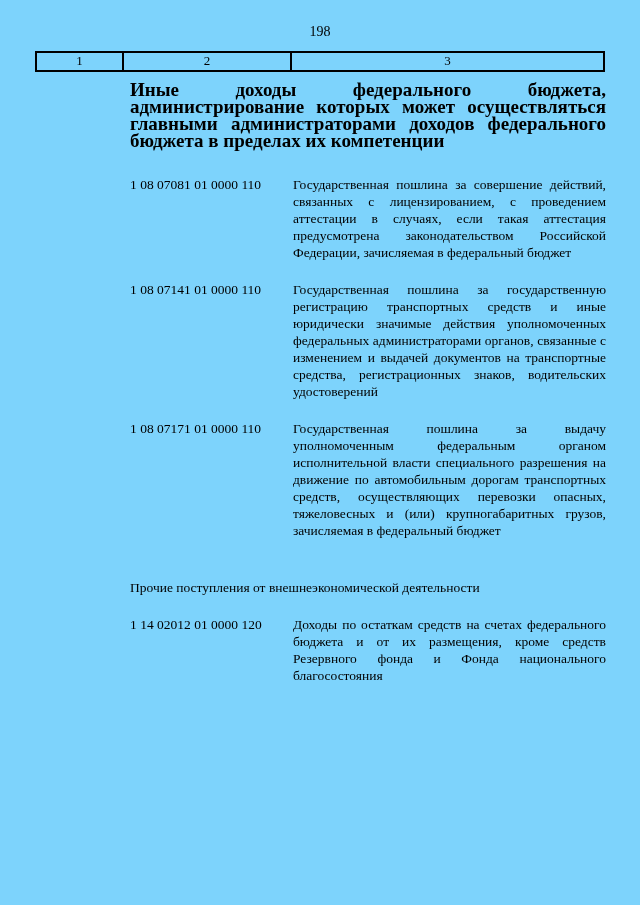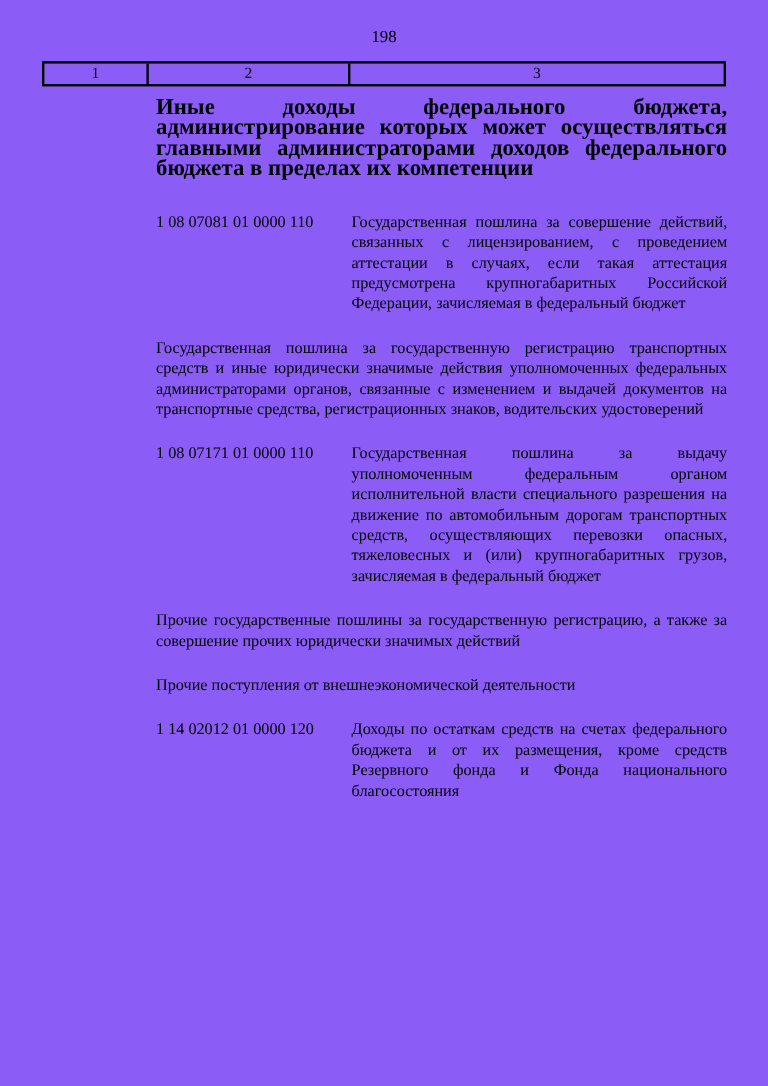--- a/index.html
+++ b/index.html
@@ -4,21 +4,21 @@
 <style>
   html, body {
     margin: 0;
     padding: 0;
     background: #ffffff;
   }
   .page {
     position: relative;
     width: 640px;
     height: 905px;
-    background: #8b5cf6;
+    background: #7dd3fc;
     font-family: "Liberation Serif", "DejaVu Serif", serif;
     color: #000000;
     overflow: hidden;
   }
   .page-number {
     text-align: center;
     padding-top: 24px;
     font-size: 14px;
     line-height: 16px;
   }
@@ -82,34 +82,34 @@
     <div class="hdr-cell c2">2</div>
     <div class="hdr-cell c3">3</div>
   </div>
 
   <div class="section-heading">Иные доходы федерального бюджета, администрирование которых может осуществляться главными администраторами доходов федерального бюджета в пределах их компетенции</div>
 
   <div class="rows">
 
     <div class="row">
       <div class="code-cell">1 08 07081 01 0000 110</div>
-      <div class="desc-cell">Государственная пошлина за совершение действий, связанных с лицензированием, с проведением аттестации в случаях, если такая аттестация предусмотрена крупногабаритных Российской Федерации, зачисляемая в федеральный бюджет</div>
+      <div class="desc-cell">Государственная пошлина за совершение действий, связанных с лицензированием, с проведением аттестации в случаях, если такая аттестация предусмотрена законодательством Российской Федерации, зачисляемая в федеральный бюджет</div>
     </div>
 
     <div class="row">
+      <div class="code-cell">1 08 07141 01 0000 110</div>
       <div class="desc-cell">Государственная пошлина за государственную регистрацию транспортных средств и иные юридически значимые действия уполномоченных федеральных администраторами органов, связанные с изменением и выдачей документов на транспортные средства, регистрационных знаков, водительских удостоверений</div>
     </div>
 
     <div class="row">
       <div class="code-cell">1 08 07171 01 0000 110</div>
       <div class="desc-cell">Государственная пошлина за выдачу уполномоченным федеральным органом исполнительной власти специального разрешения на движение по автомобильным дорогам транспортных средств, осуществляющих перевозки опасных, тяжеловесных и (или) крупногабаритных грузов, зачисляемая в федеральный бюджет</div>
     </div>
 
     <div class="row">
-      <div class="desc-cell">Прочие государственные пошлины за государственную регистрацию, а также за совершение прочих юридически значимых действий</div>
     </div>
 
     <div class="row">
       <div class="desc-cell">Прочие поступления от внешнеэкономической деятельности</div>
     </div>
 
     <div class="row">
       <div class="code-cell">1 14 02012 01 0000 120</div>
       <div class="desc-cell">Доходы по остаткам средств на счетах федерального бюджета и от их размещения, кроме средств Резервного фонда и Фонда национального благосостояния</div>
     </div>

